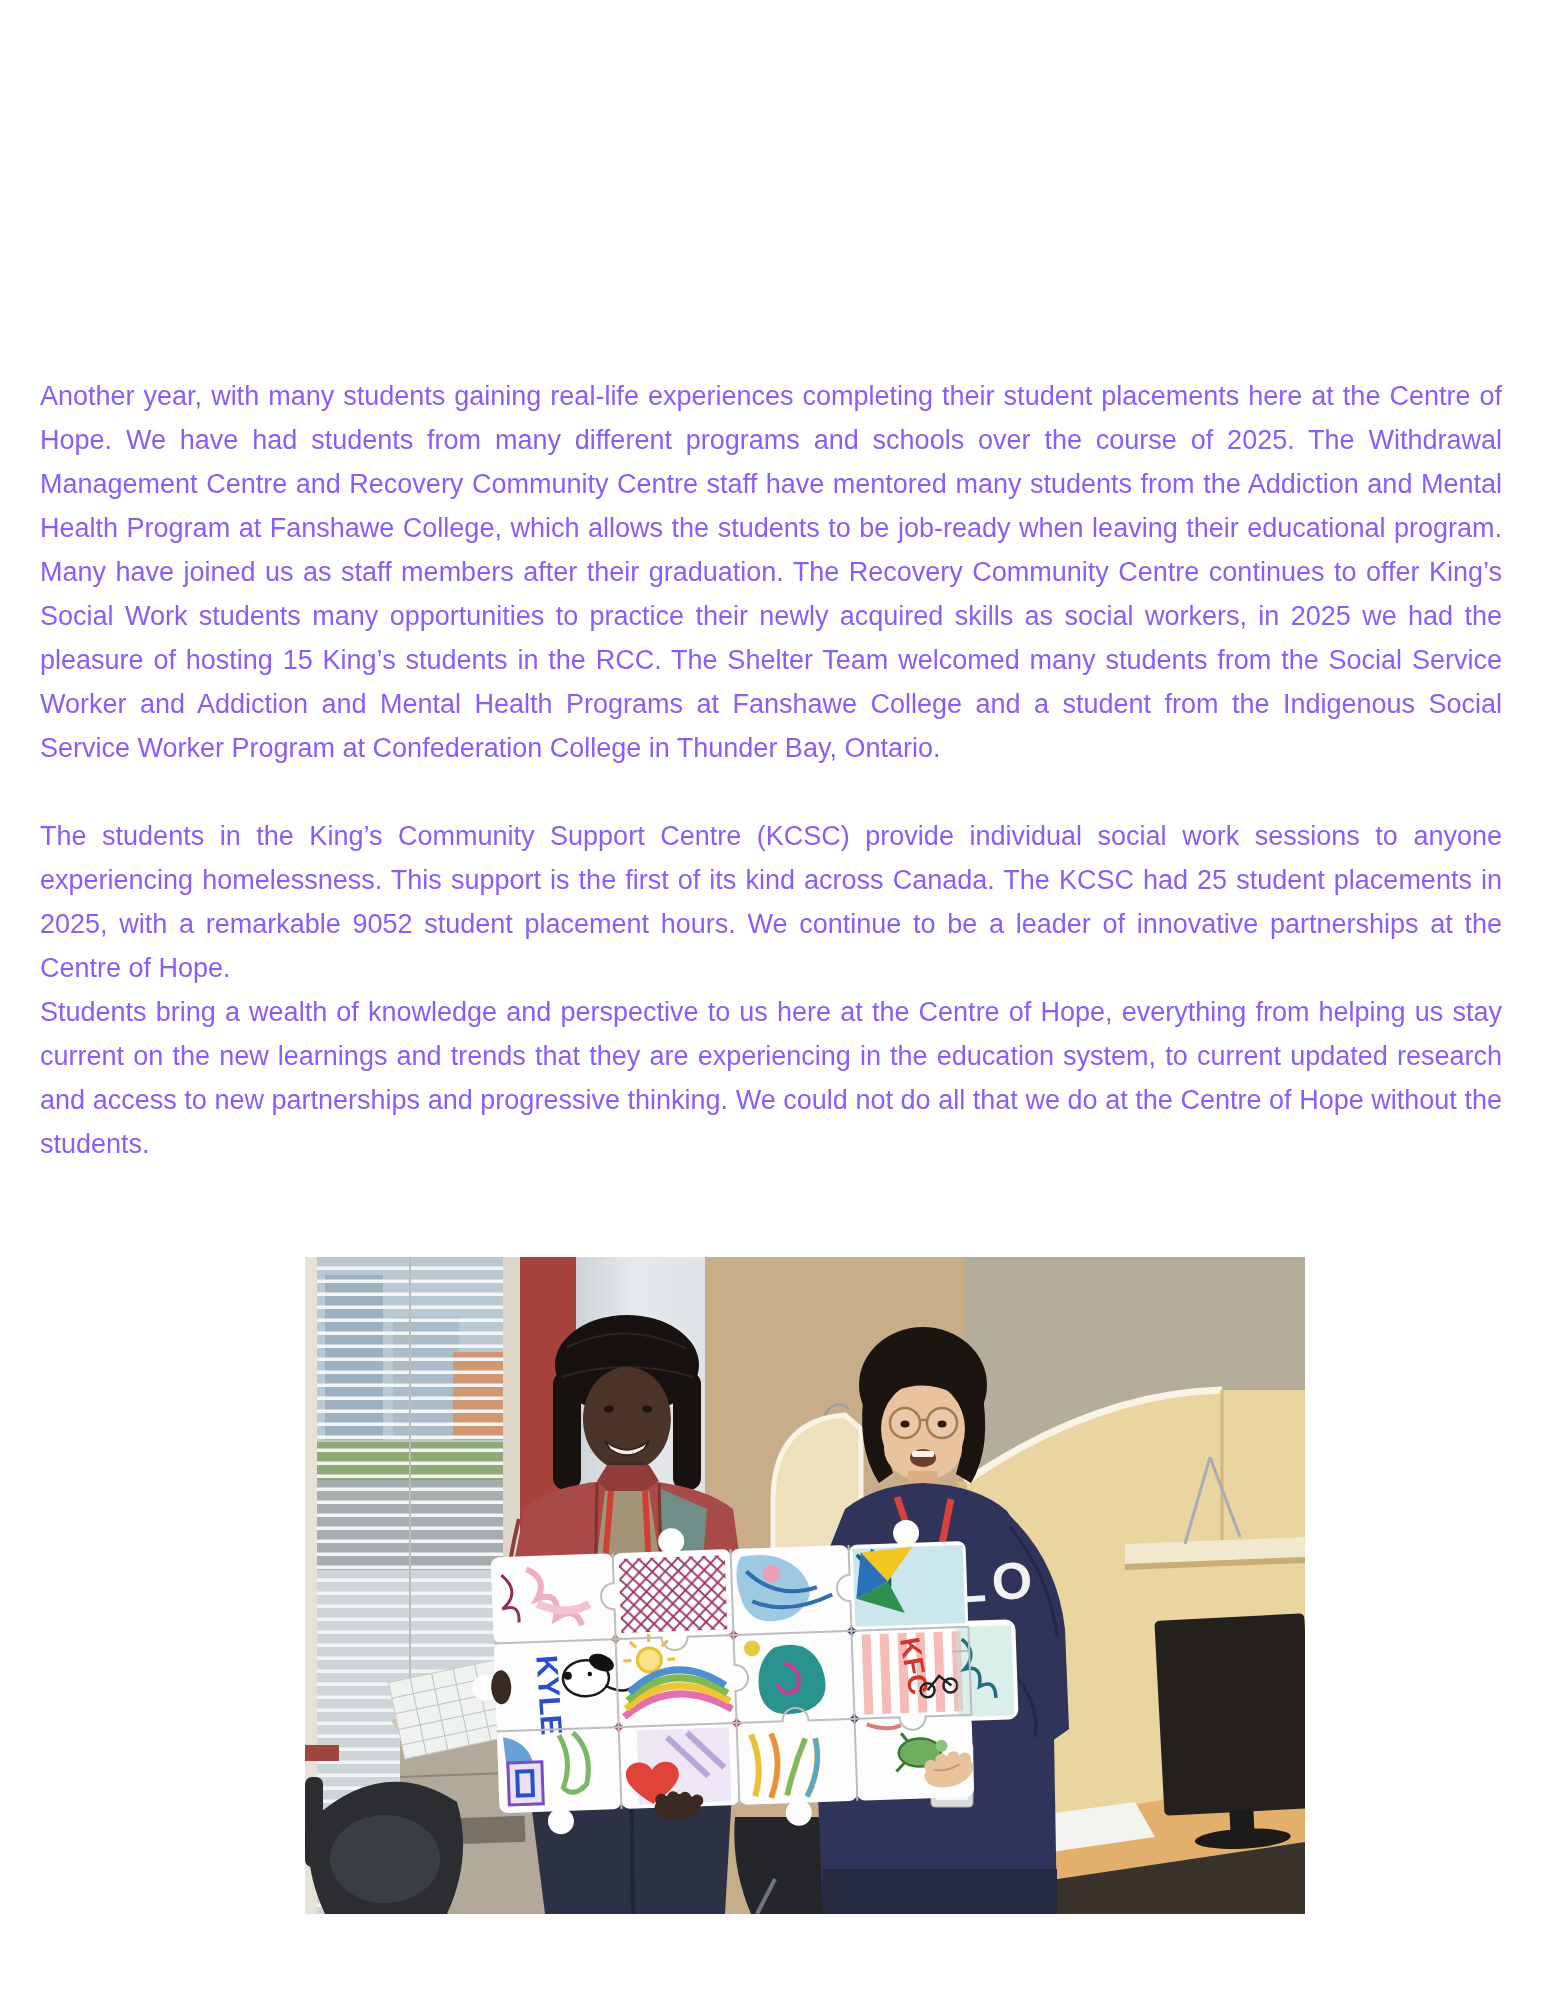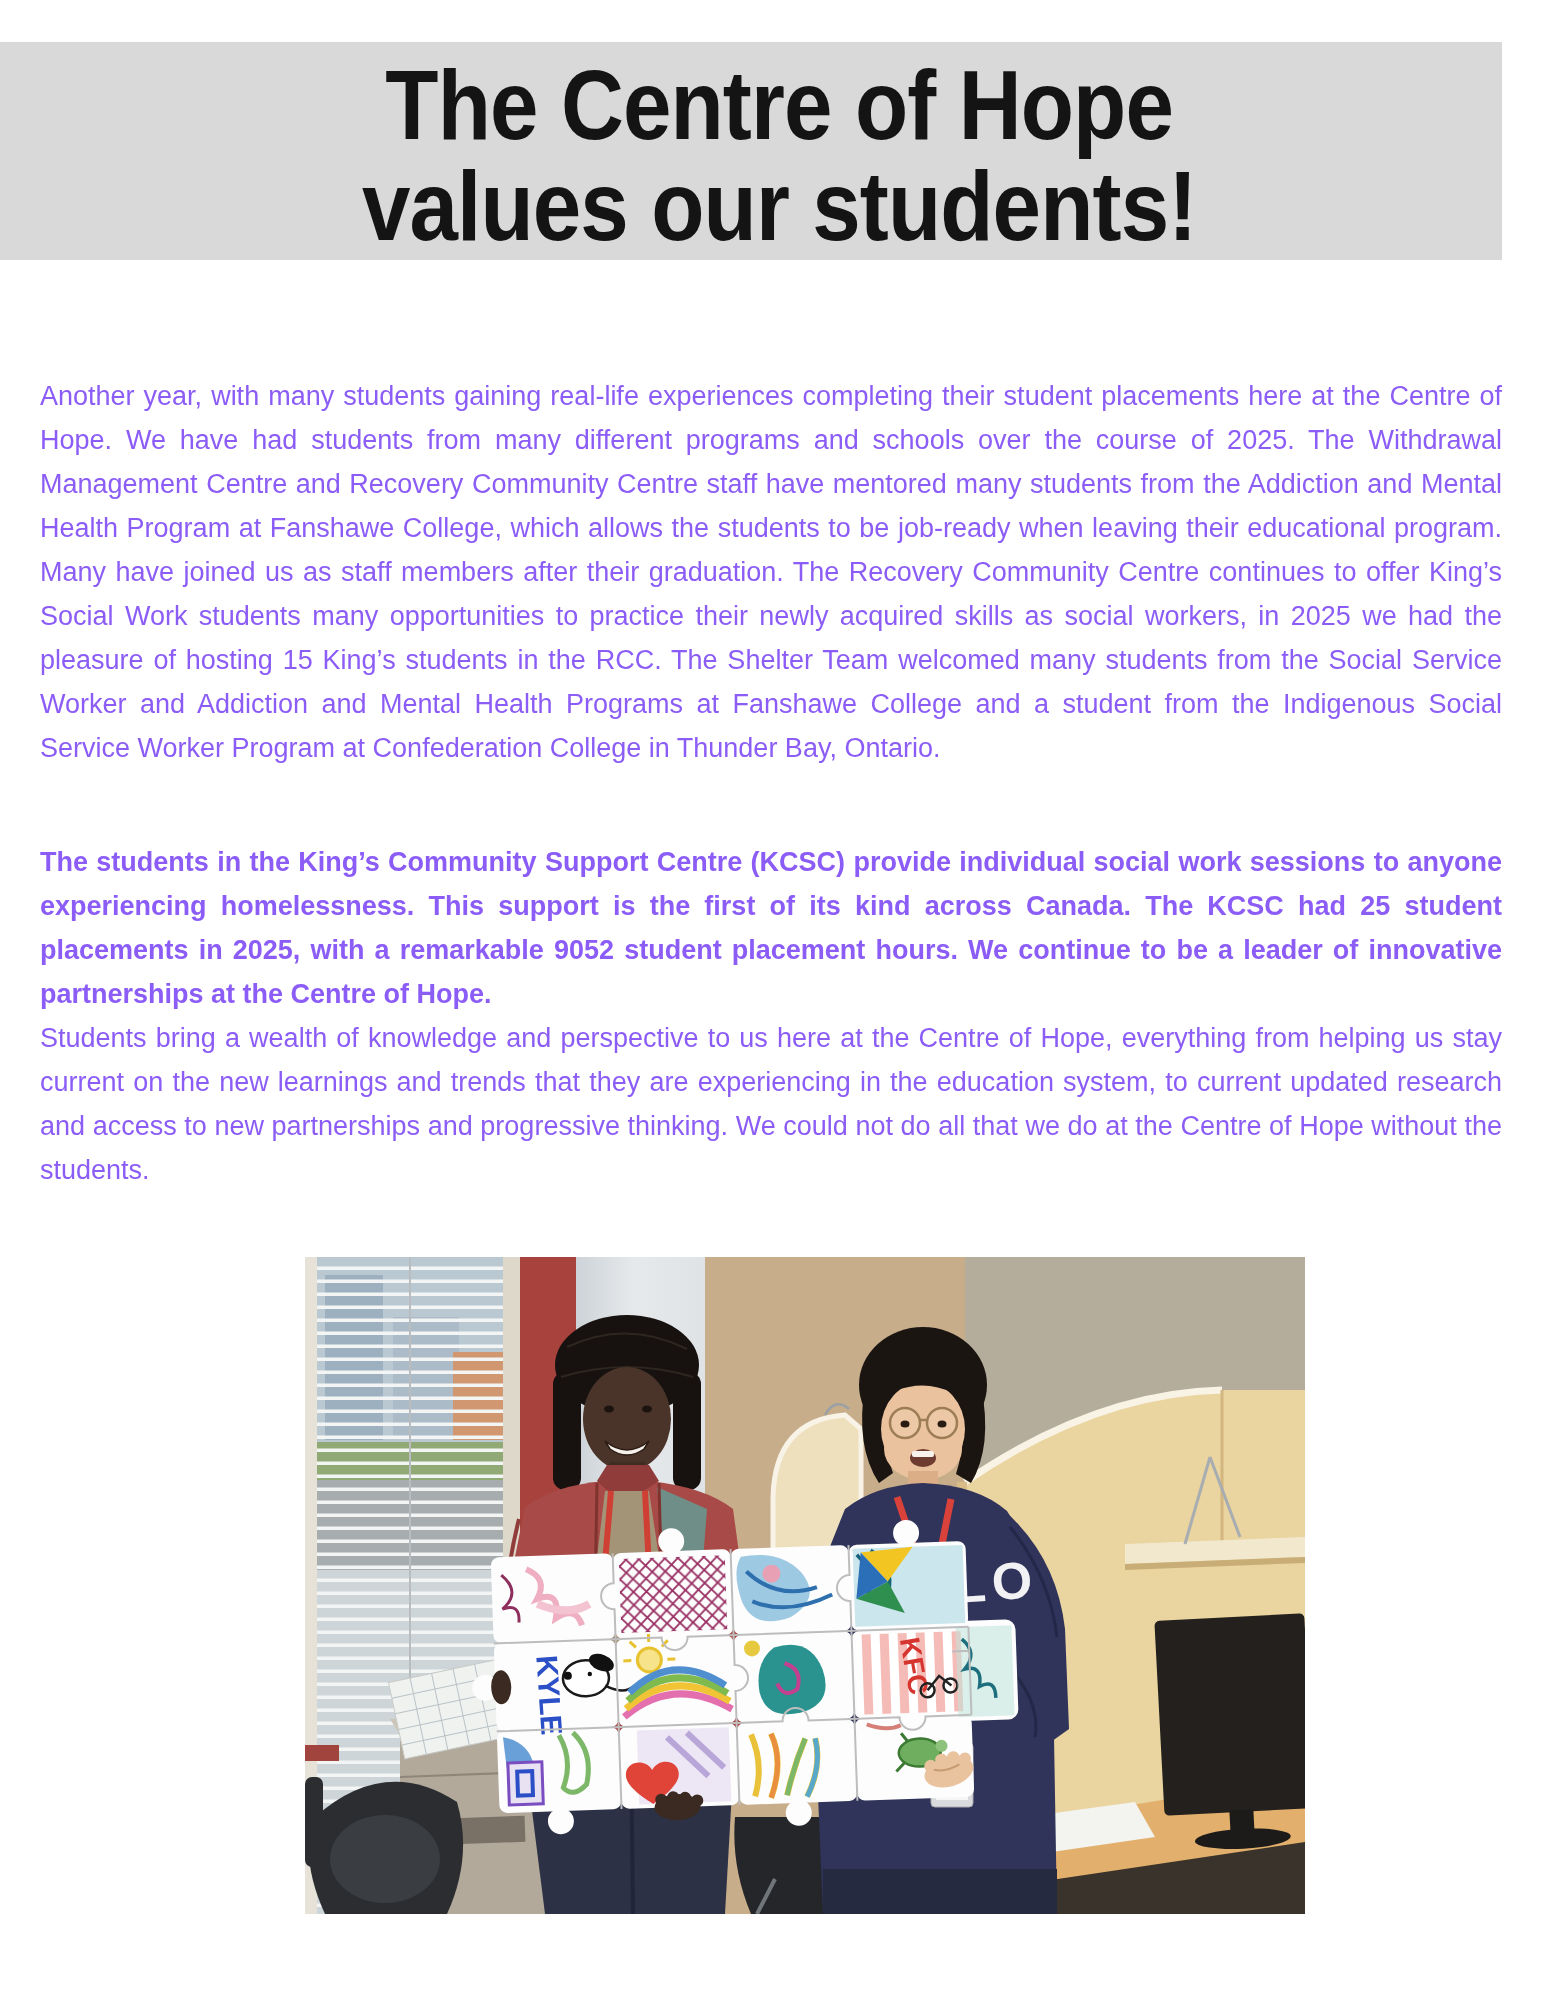--- a/index.html
+++ b/index.html
@@ -7,35 +7,29 @@
         font-family:"Liberation Sans",sans-serif;}
   .title-band{position:absolute;left:0;top:42px;width:1502px;height:218px;background:#d9d9d9;}
   .title-band h1{margin:0;padding:12px 0 0 64px;text-align:center;
         font-family:"Liberation Sans",sans-serif;font-weight:bold;color:#141414;
         font-size:99px;line-height:101px;letter-spacing:-1px;
         transform:scaleX(0.88);transform-origin:50% 50%;}
   .title-band h1 span{display:block;}
   .article{position:absolute;left:40px;top:374px;width:1462px;
         font-size:27px;line-height:44px;color:#8b5cf6;text-align:justify;}
   .article p{margin:0;}
-  .article p.gap{margin-top:70px;font-weight:bold;}
+  .article p.gap{margin-top:44px;}
   .photo{position:absolute;left:305px;top:1257px;width:1000px;height:657px;margin:0;}
   .photo svg{display:block;width:100%;height:100%;}
 </style>
 </head>
 <body>
 
 <div class="page">
 
-  <header class="title-band">
-    <h1>
-      <span>The Centre of Hope</span>
-      <span>values our students!</span>
-    </h1>
-  </header>
 
   <main class="article">
     <p>Another year, with many students gaining real-life experiences completing their student placements here at the Centre of Hope. We have had students from many different programs and schools over the course of 2025. The Withdrawal Management Centre and Recovery Community Centre staff have mentored many students from the Addiction and Mental Health Program at Fanshawe College, which allows the students to be job-ready when leaving their educational program. Many have joined us as staff members after their graduation. The Recovery Community Centre continues to offer King’s Social Work students many opportunities to practice their newly acquired skills as social workers, in 2025 we had the pleasure of hosting 15 King’s students in the RCC. The Shelter Team welcomed many students from the Social Service Worker and Addiction and Mental Health Programs at Fanshawe College and a student from the Indigenous Social Service Worker Program at Confederation College in Thunder Bay, Ontario.</p>
     <p class="gap">The students in the King’s Community Support Centre (KCSC) provide individual social work sessions to anyone experiencing homelessness. This support is the first of its kind across Canada. The KCSC had 25 student placements in 2025, with a remarkable 9052 student placement hours. We continue to be a leader of innovative partnerships at the Centre of Hope.</p>
     <p>Students bring a wealth of knowledge and perspective to us here at the Centre of Hope, everything from helping us stay current on the new learnings and trends that they are experiencing in the education system, to current updated research and access to new partnerships and progressive thinking. We could not do all that we do at the Centre of Hope without the students.</p>
   </main>
 
   <figure class="photo" aria-label="Two smiling students standing in an office in front of a window and cubicle desks, together holding a large hand-drawn cardboard jigsaw puzzle decorated with colourful artwork">
     <svg viewBox="0 0 1000 657" preserveAspectRatio="none">
       <defs>

